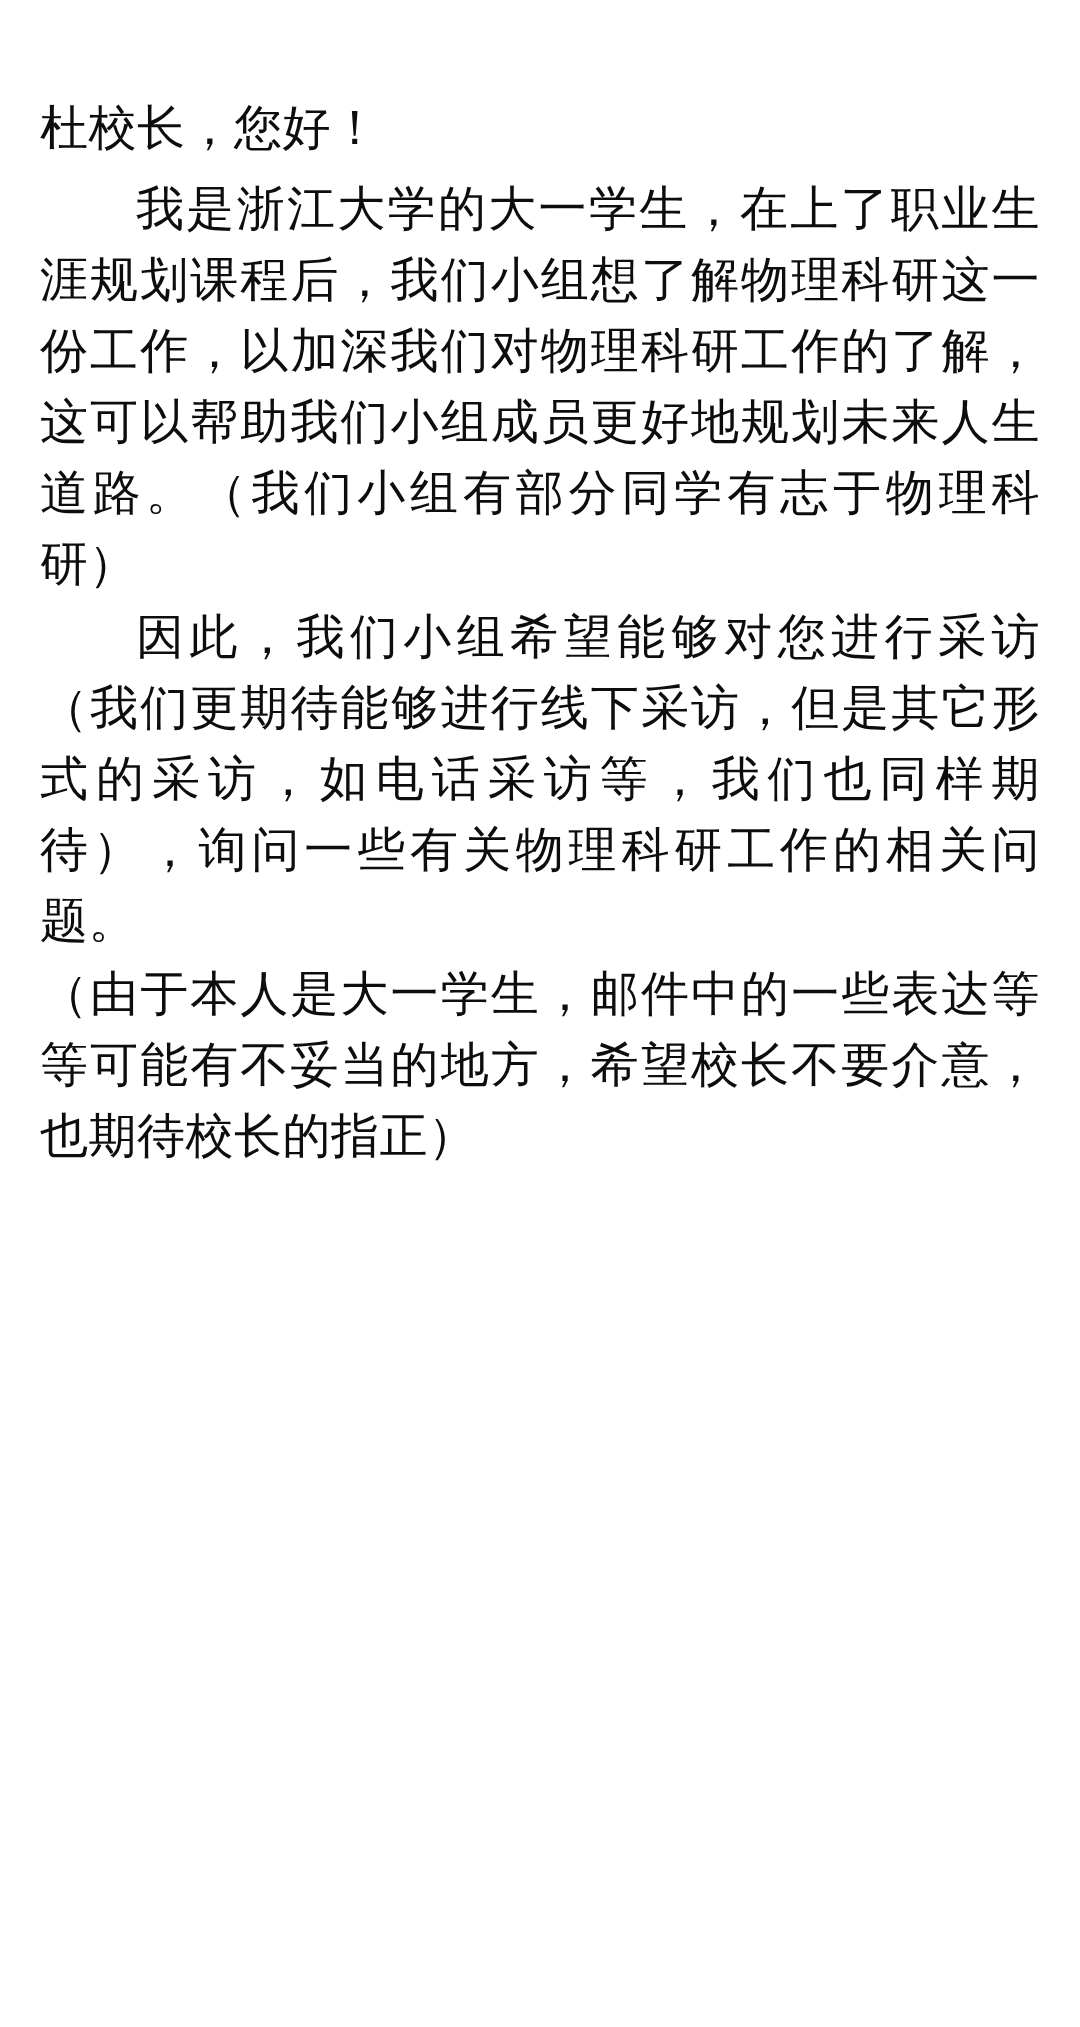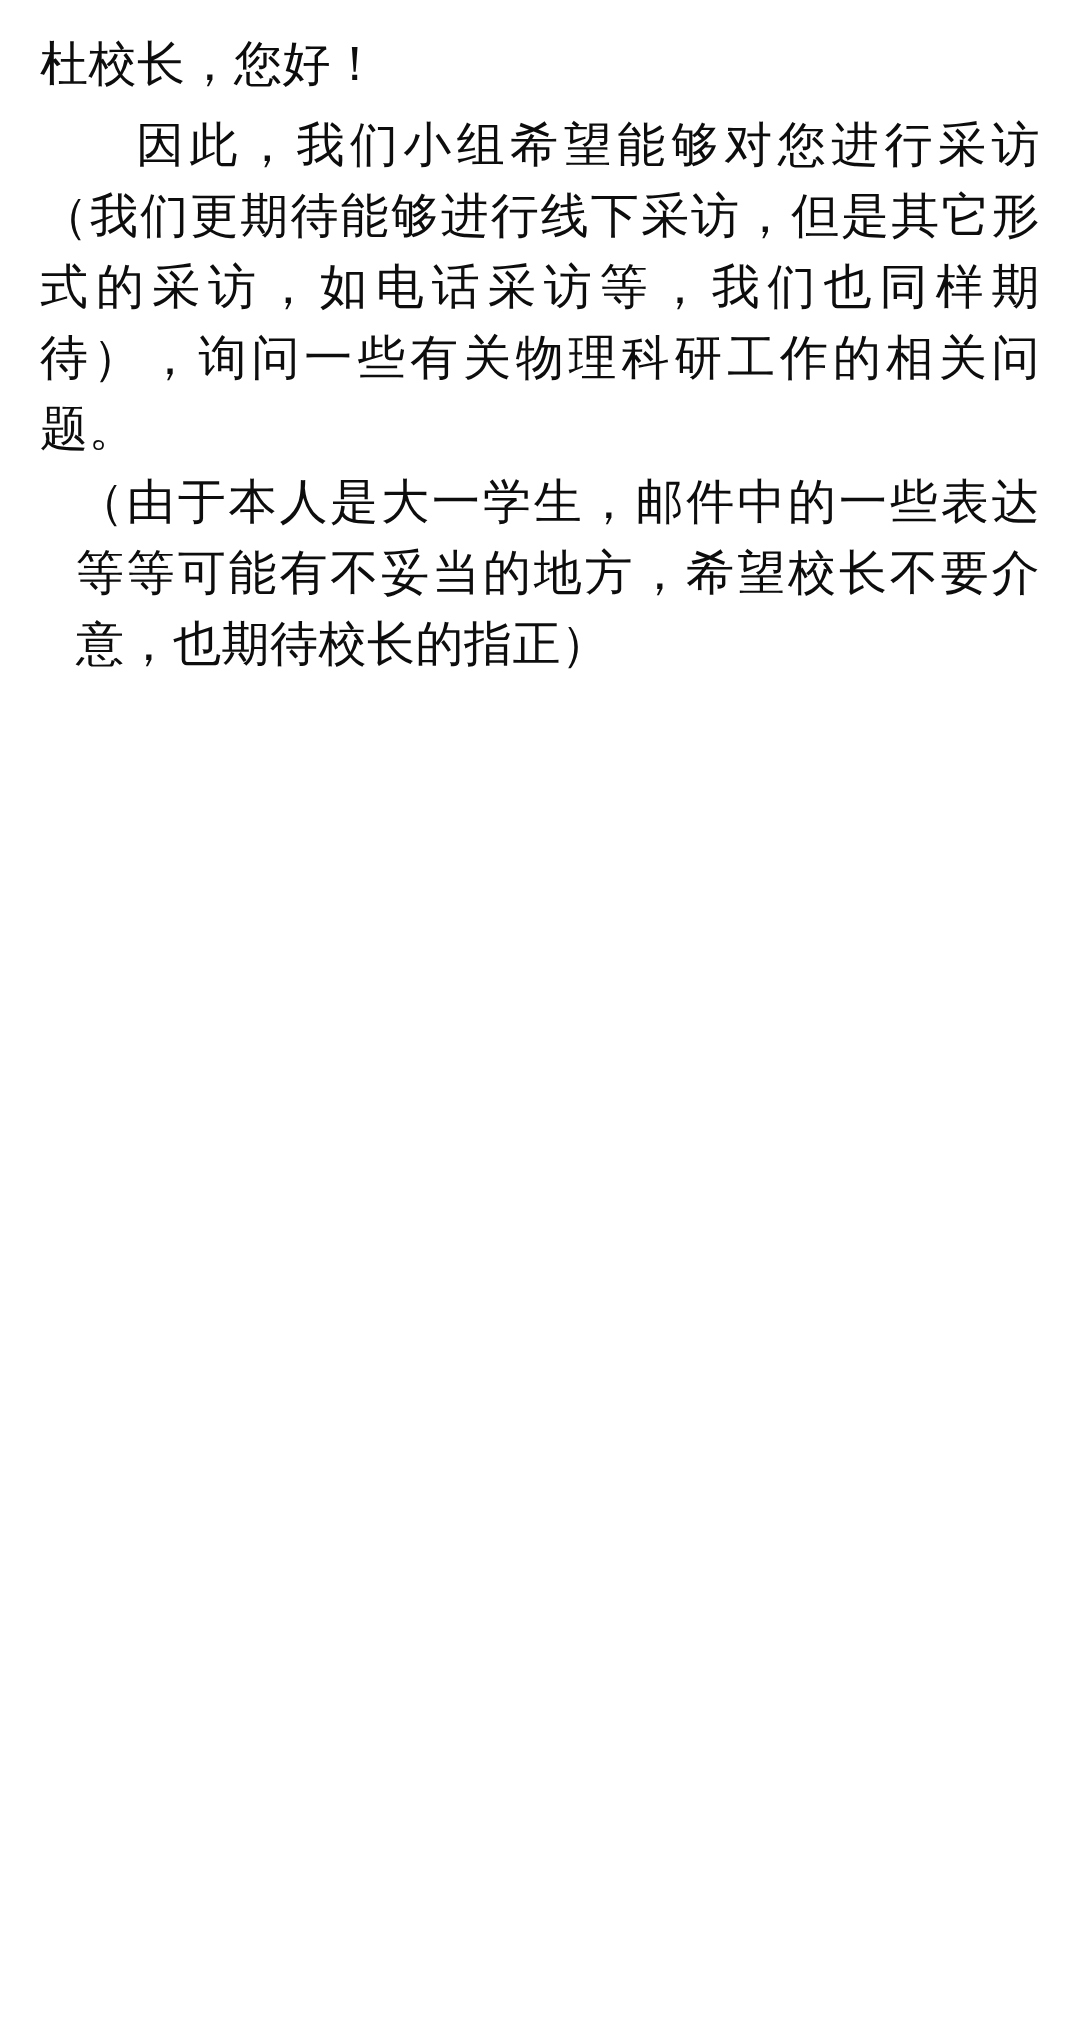--- a/index.html
+++ b/index.html
@@ -11,21 +11,21 @@
     width: 1080px;
     height: 2027px;
     font-family: "DejaVu Sans", "Liberation Sans", sans-serif;
     color: #111111;
     overflow: hidden;
   }
   .page {
     box-sizing: border-box;
     width: 1080px;
     height: 2027px;
-    padding: 28px 40px 0 40px;
+    padding: 92px 40px 0 40px;
     background: #ffffff;
   }
   .letter-body {
     font-size: 48px;
     line-height: 1.48;
     letter-spacing: 0.5px;
     color: #0d0d0d;
     text-align: justify;
     text-justify: inter-character;
   }
@@ -36,25 +36,25 @@
   }
   .para.indent {
     text-indent: 2em;
   }
   .para.salutation {
     text-indent: 0;
     margin-bottom: 10px;
   }
   .para.noindent {
     text-indent: 0;
-    margin-left: 36px;
   }
 </style>
 </head>
 <body>
 
 <div class="page">
   <div class="letter-body">
     <p class="para salutation">杜校长，您好！</p>
+    <p class="para indent">我是浙江大学的大一学生，在上了职业生涯规划课程后，我们小组想了解物理科研这一份工作，以加深我们对物理科研工作的了解，这可以帮助我们小组成员更好地规划未来人生道路。（我们小组有部分同学有志于物理科研）</p>
     <p class="para indent">因此，我们小组希望能够对您进行采访（我们更期待能够进行线下采访，但是其它形式的采访，如电话采访等，我们也同样期待），询问一些有关物理科研工作的相关问题。</p>
     <p class="para noindent">（由于本人是大一学生，邮件中的一些表达等等可能有不妥当的地方，希望校长不要介意，也期待校长的指正）</p>
   </div>
 </div>
 
 </body></html>

